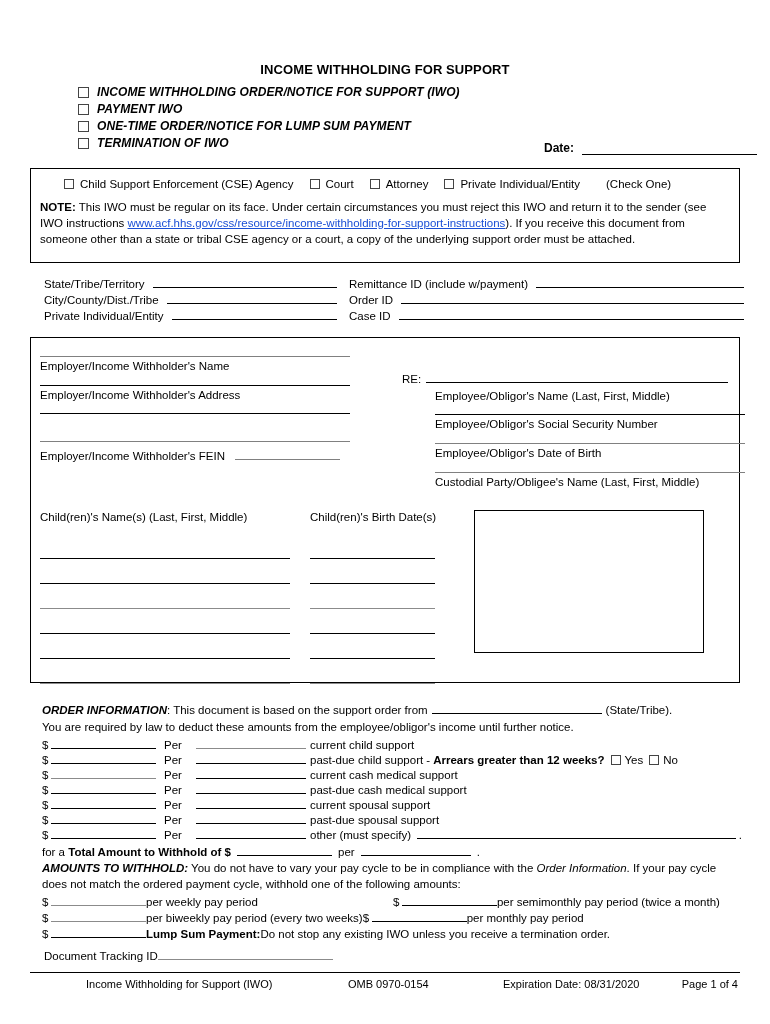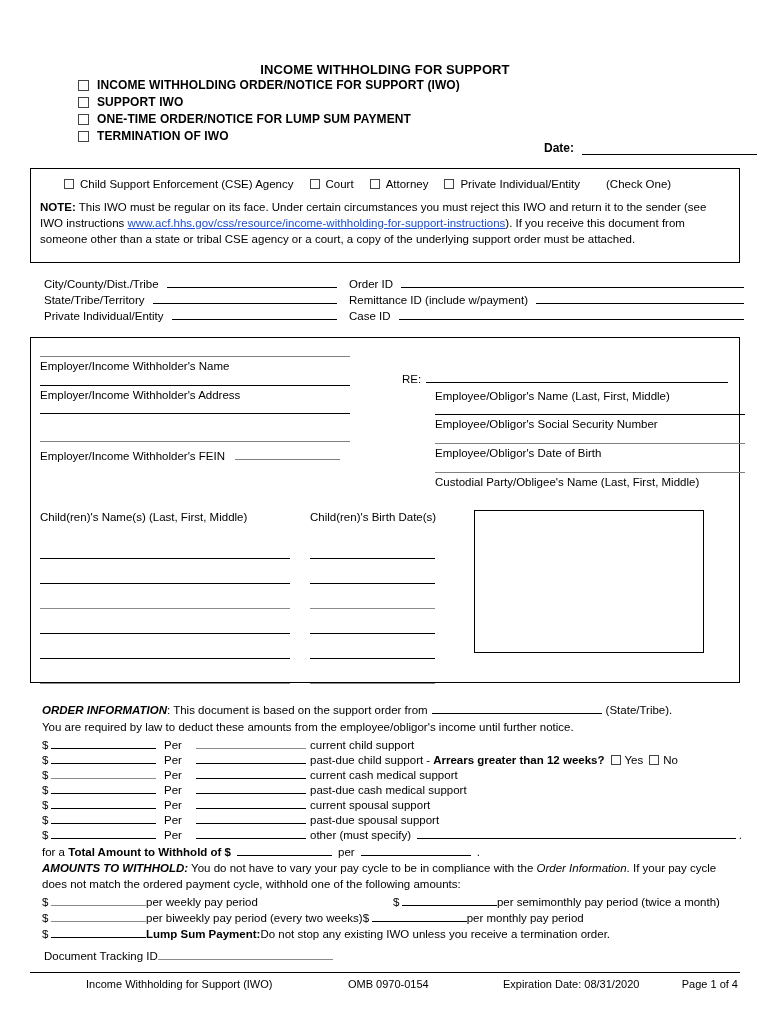--- a/index.html
+++ b/index.html
@@ -51,22 +51,23 @@
     width: 770px;
     text-align: center;
     font-size: 13px;
     font-weight: bold;
     letter-spacing: 0.1px;
   }
 
   
   .toplist {
     position: absolute;
-    left: 78px; top: 77px;
+    left: 78px; top: 84px;
     width: 470px;
+    font-style: italic;
   }
   .toplist .item {
     display: flex;
     align-items: center;
     height: 17px;
   }
   .toplist .item .cbx { margin-right: 8px; }
   .toplist .item span.lbl {
     font-weight: bold;
     font-size: 12px;
@@ -309,21 +310,21 @@
 
   <div class="title">INCOME WITHHOLDING FOR SUPPORT</div>
 
   <div class="toplist">
     <div class="item">
       <span class="cbx cbx-lg"></span>
       <span class="lbl">INCOME WITHHOLDING ORDER/NOTICE FOR SUPPORT (IWO)</span>
     </div>
     <div class="item">
       <span class="cbx cbx-lg"></span>
-      <span class="lbl">SUPPORT IWO</span>
+      <span class="lbl">PAYMENT IWO</span>
     </div>
     <div class="item">
       <span class="cbx cbx-lg"></span>
       <span class="lbl">ONE-TIME ORDER/NOTICE FOR LUMP SUM PAYMENT</span>
     </div>
     <div class="item">
       <span class="cbx cbx-lg"></span>
       <span class="lbl">TERMINATION OF IWO</span>
     </div>
   </div>
@@ -355,36 +356,36 @@
     </div>
 
     <div class="note-text">
       <span class="b">NOTE:</span><span>  This IWO must be regular on its face.  Under certain circumstances you must reject this IWO and return it to the sender (see IWO instructions </span><a href="#">www.acf.hhs.gov/css/resource/income-withholding-for-support-instructions</a><span>). If you receive this document from someone other than a state or tribal CSE agency or a court, a copy of the underlying support order must be attached.</span>
     </div>
   </div>
 
   <div class="st-block">
     <div class="st-row">
       <span class="st-left">
+        <span class="lab">State/Tribe/Territory</span>
+        <span class="ln"></span>
+      </span>
+      <span class="st-right">
+        <span class="lab">Remittance ID (include w/payment)</span>
+        <span class="ln"></span>
+      </span>
+    </div>
+    <div class="st-row">
+      <span class="st-left">
         <span class="lab">City/County/Dist./Tribe</span>
         <span class="ln ul-gray"></span>
       </span>
       <span class="st-right">
         <span class="lab">Order ID</span>
         <span class="ln ul-gray"></span>
-      </span>
-    </div>
-    <div class="st-row">
-      <span class="st-left">
-        <span class="lab">State/Tribe/Territory</span>
-        <span class="ln"></span>
-      </span>
-      <span class="st-right">
-        <span class="lab">Remittance ID (include w/payment)</span>
-        <span class="ln"></span>
       </span>
     </div>
     <div class="st-row">
       <span class="st-left">
         <span class="lab">Private Individual/Entity</span>
         <span class="ln"></span>
       </span>
       <span class="st-right">
         <span class="lab">Case ID</span>
         <span class="ln"></span>

